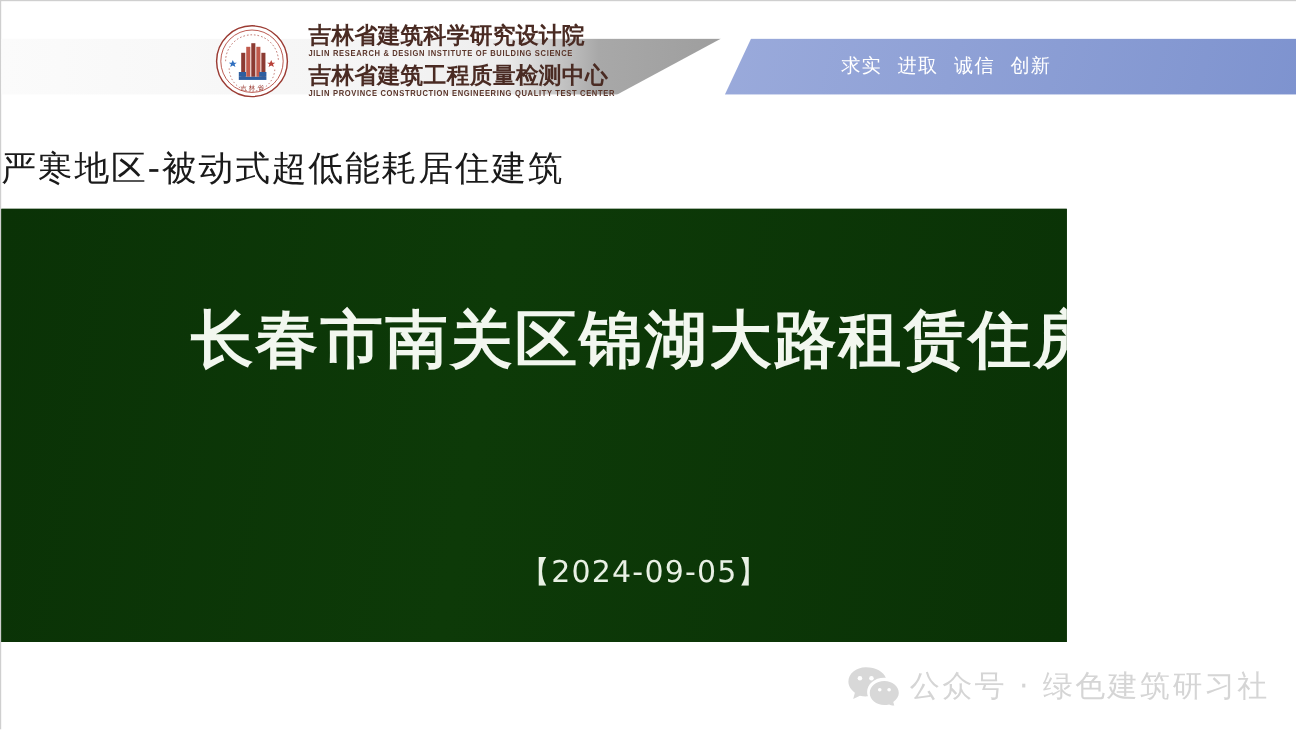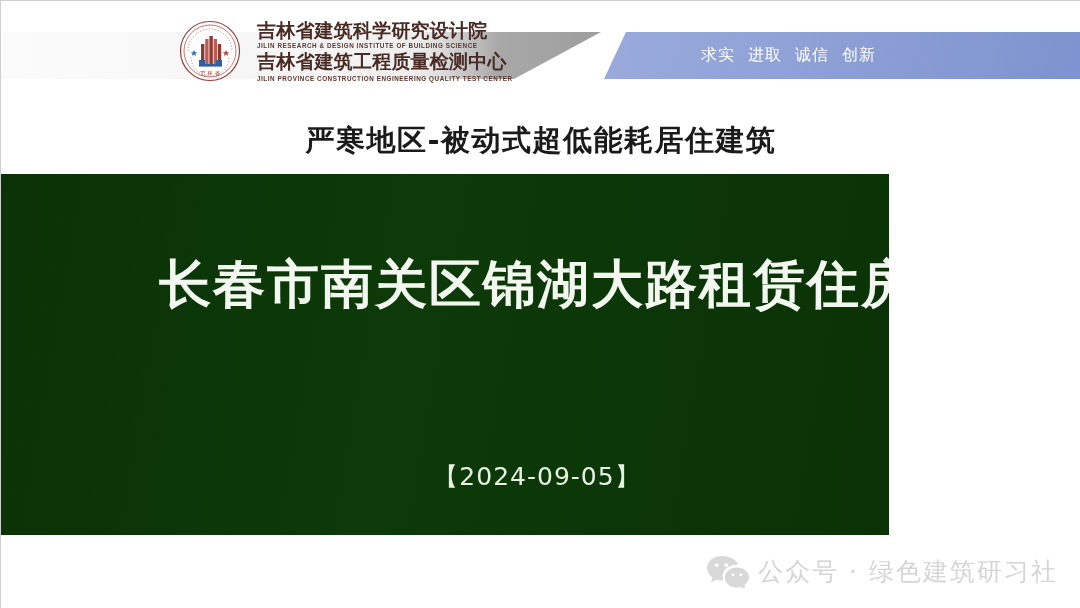--- a/index.html
+++ b/index.html
@@ -97,42 +97,42 @@
   }
 
   .logo-cn {
     font-size: 19px;
     font-weight: bold;
     color: #4a2b23;
     letter-spacing: 0.2px;
     white-space: nowrap;
     font-family: "DejaVu Sans", "Liberation Sans", sans-serif;
   }
-  .logo-cn.line2 { margin-top: 5px; font-family: Liberation Mono, monospace; }
+  .logo-cn.line2 { margin-top: 5px; }
 
   .logo-en {
     font-size: 6.3px;
     font-weight: bold;
     color: #5c372c;
     letter-spacing: 0.55px;
     white-space: nowrap;
     margin-top: 2px;
     transform: scaleY(1.15);
     transform-origin: left top;
   }
 
   
   .subtitle {
     position: absolute;
     left: 0;
     top: 120px;
     width: 1080px;
-    text-align: center;
+    text-align: left;
     font-size: 29px;
-    font-weight: bold;
+    font-weight: normal;
     color: #1a1a1a;
     letter-spacing: 1.5px;
     font-family: "DejaVu Sans", "Liberation Sans", sans-serif;
   }
 
   
   .green-panel {
     position: absolute;
     left: 0;
     top: 173px;

